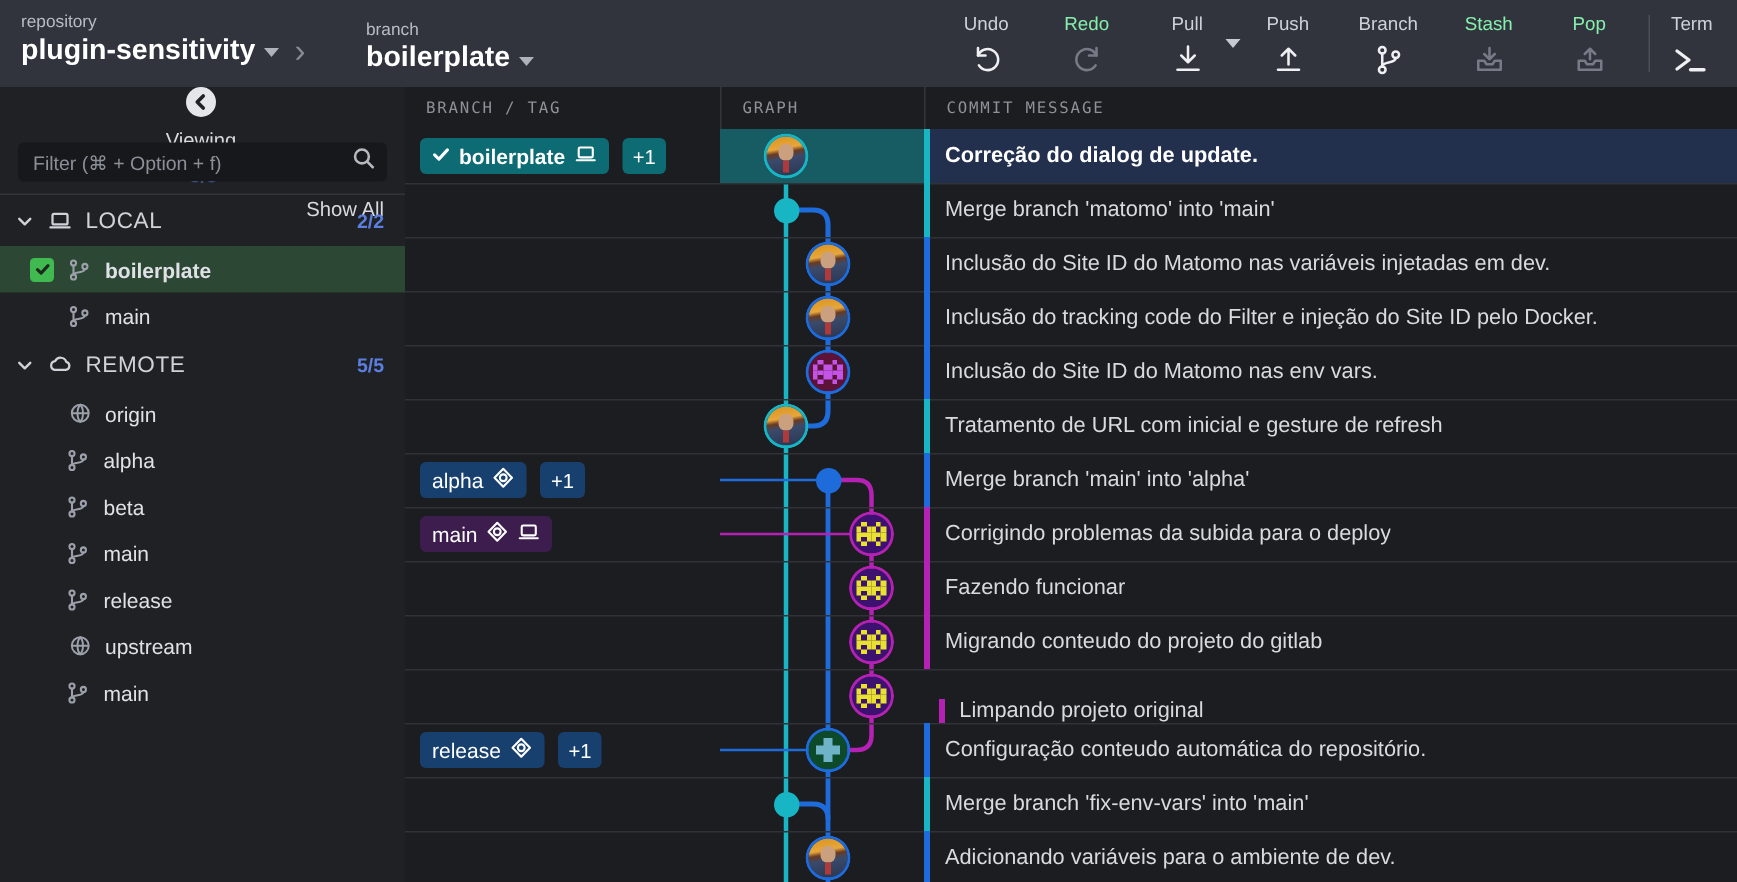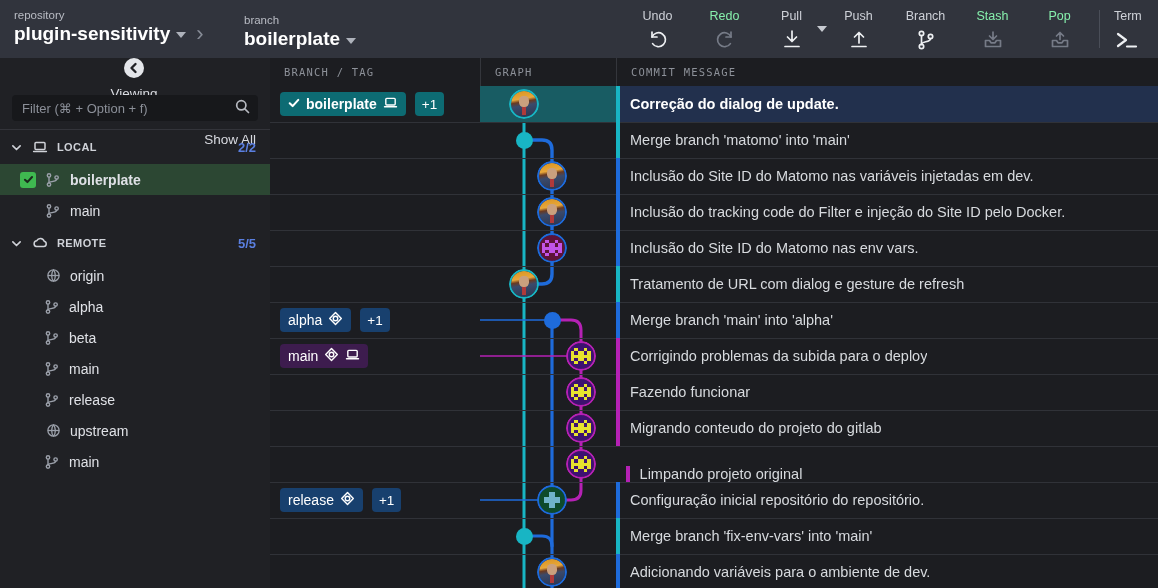--- a/index.html
+++ b/index.html
@@ -78,21 +78,21 @@
   .sb-list { flex: 1; overflow: hidden; }
 
   .sect {
     height: 34px; display: flex; align-items: center; gap: 8px;
     padding: 0 14px 0 10px; color: #cfd2d8;
   }
   .sect .chev { width: 13px; display: flex; justify-content: center; }
   .sect .chev svg { stroke: #cfd2d8; fill: none; stroke-width: 2; }
   .sect .sic { width: 18px; display: flex; align-items: center; justify-content: center; }
   .sect .sic svg { stroke: #cfd2d8; fill: none; stroke-width: 1.5; }
-  .sect .nm { font-size: 11px; font-weight: bold; letter-spacing: 0.4px; }
+  .sect .nm { font-size: 15px; font-weight: normal; letter-spacing: 0.4px; }
   .sect .cnt { margin-left: auto; font-size: 13px; color: #5a7fe0; font-weight: bold; }
 
   .row-item {
     height: 31px; display: flex; align-items: center; gap: 7px;
     padding-left: 10px; color: #dfe1e6; font-size: 14px;
   }
   .row-item.sel { background: #2c4733; }
   .row-item .chk {
     width: 16px; height: 16px; border-radius: 3px; background: #3fb950;
     display: flex; align-items: center; justify-content: center; flex: 0 0 auto;
@@ -528,21 +528,21 @@
               <div class="lane-bar" style="background: rgb(30, 107, 219);"></div>
               <div class="msg">Inclusão do Site ID do Matomo nas env vars.</div>
             </div>
           </div>
           <div class="crow" style="z-index: 2;">
             <div class="row-sep"></div>
             <div class="branchcol"></div>
             <div class="graphcol"></div>
             <div class="msgcol">
               <div class="lane-bar" style="background: rgb(24, 181, 196);"></div>
-              <div class="msg">Tratamento de URL com dialog e gesture de refresh</div>
+              <div class="msg">Tratamento de URL com inicial e gesture de refresh</div>
             </div>
           </div>
           <div class="crow" style="z-index: 2;">
             <div class="row-sep"></div>
             <div class="branchcol">
               <div class="chip blue">
                 <span>alpha</span>
                 <span class="ci"><svg viewBox="0 0 16 16" width="15" height="15" fill="none" stroke="#ffffff">
                     <path d="M8 1.6 L14.2 8 L8 14.4 L1.8 8 Z" stroke-linejoin="round"></path>
                     <circle cx="8" cy="8" r="2.4"></circle>
@@ -612,21 +612,21 @@
                 <span class="ci"><svg viewBox="0 0 16 16" width="15" height="15" fill="none" stroke="#ffffff">
                     <path d="M8 1.6 L14.2 8 L8 14.4 L1.8 8 Z" stroke-linejoin="round"></path>
                     <circle cx="8" cy="8" r="2.4"></circle>
                   </svg></span>
               </div>
               <div class="plus blue">+1</div>
             </div>
             <div class="graphcol"></div>
             <div class="msgcol">
               <div class="lane-bar" style="background: rgb(30, 107, 219);"></div>
-              <div class="msg">Configuração inicial repositório do repositório.</div>
+              <div class="msg">Configuração conteudo automática do repositório.</div>
             </div>
           </div>
           <div class="crow" style="z-index: 2;">
             <div class="row-sep"></div>
             <div class="branchcol"></div>
             <div class="graphcol"></div>
             <div class="msgcol">
               <div class="lane-bar" style="background: rgb(24, 181, 196);"></div>
               <div class="msg">Merge branch 'fix-env-vars' into 'main'</div>
             </div>

